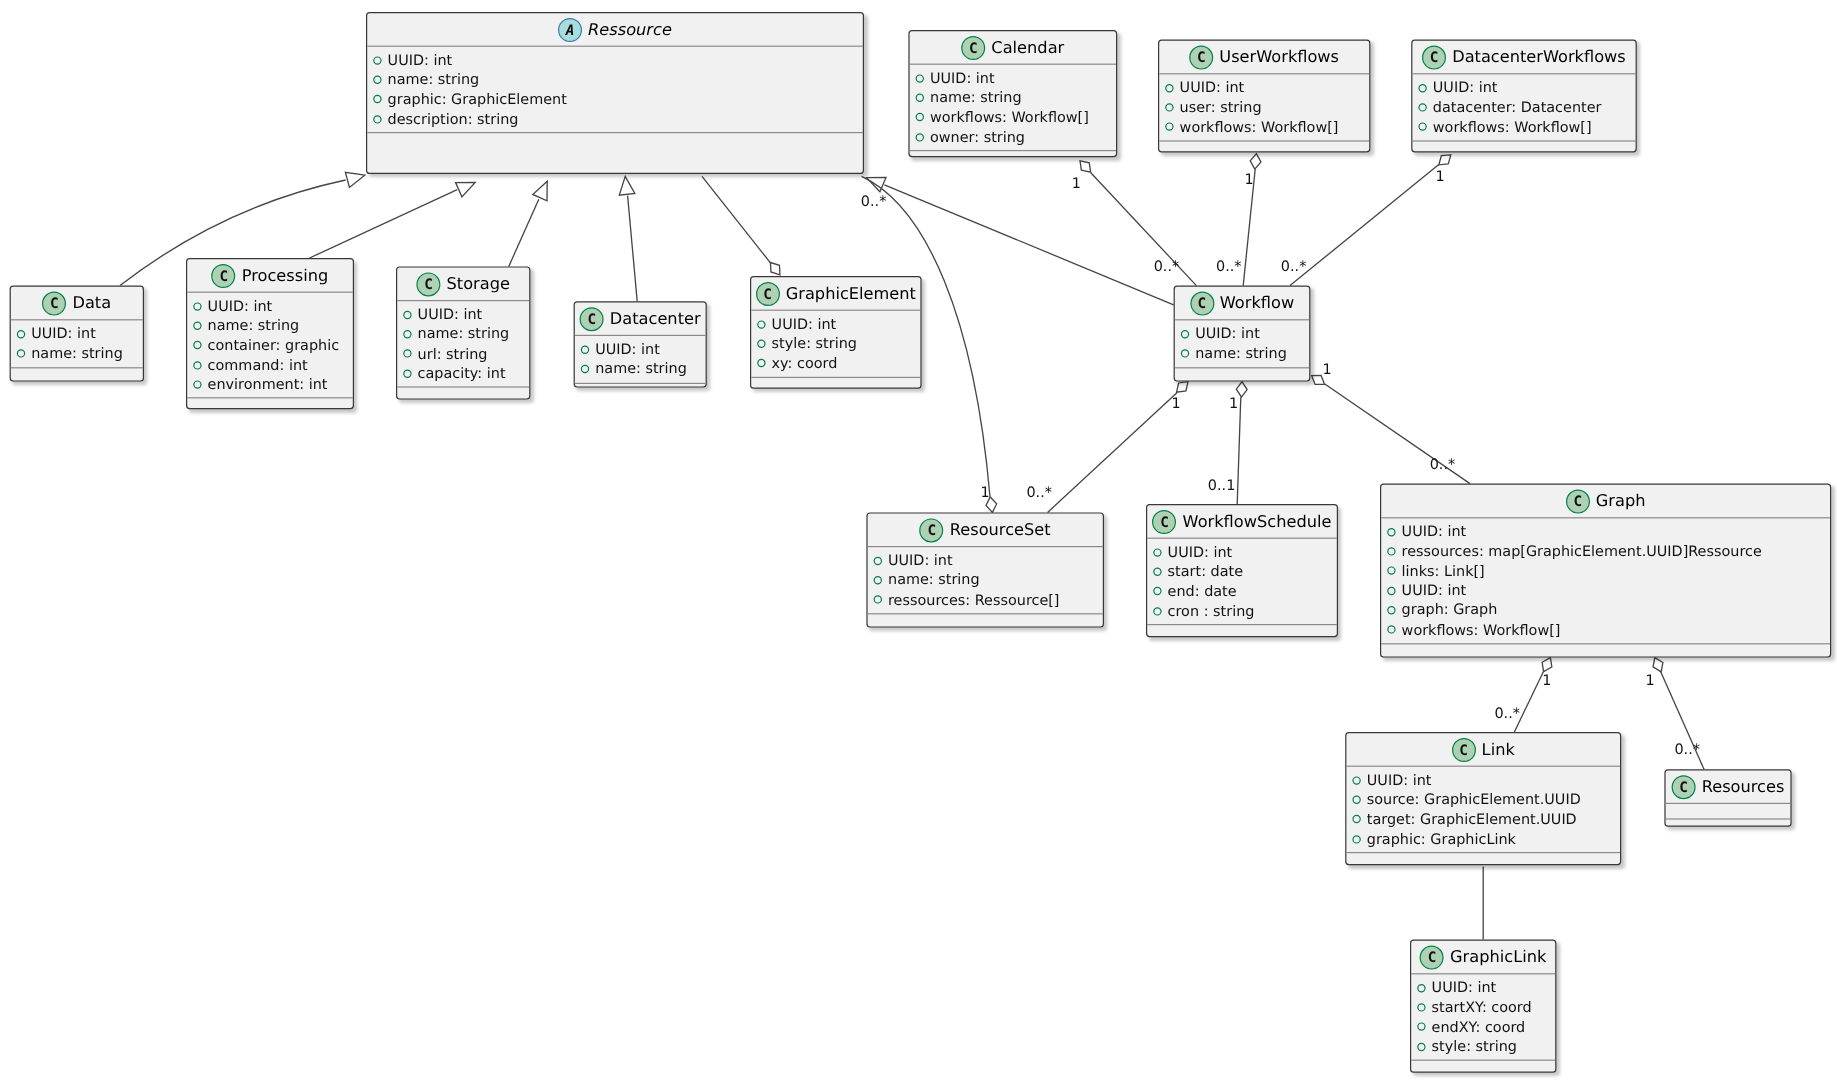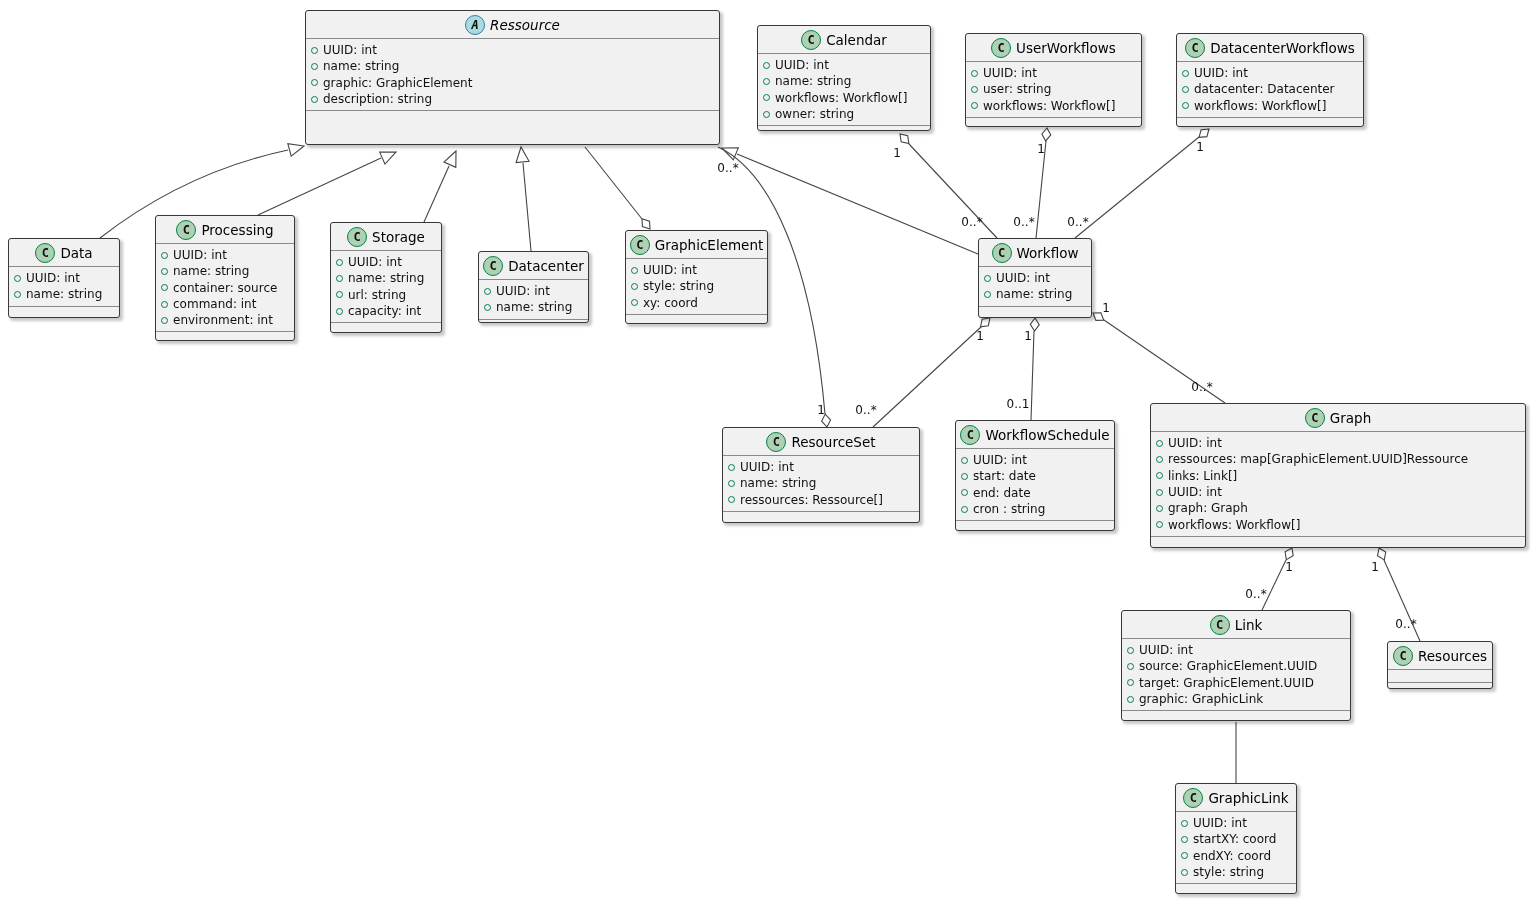--- a/index.html
+++ b/index.html
@@ -182,21 +182,21 @@
           <div class="attr-row">
             <span class="vis-circle"></span>
             <span>UUID: int</span>
           </div>
           <div class="attr-row">
             <span class="vis-circle"></span>
             <span>name: string</span>
           </div>
           <div class="attr-row">
             <span class="vis-circle"></span>
-            <span>container: source</span>
+            <span>container: graphic</span>
           </div>
           <div class="attr-row">
             <span class="vis-circle"></span>
             <span>command: int</span>
           </div>
           <div class="attr-row">
             <span class="vis-circle"></span>
             <span>environment: int</span>
           </div>
         </div>

